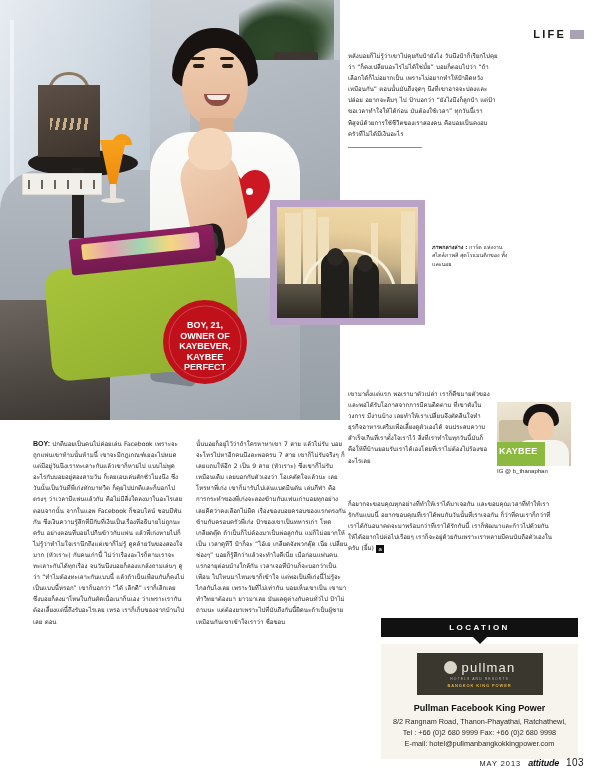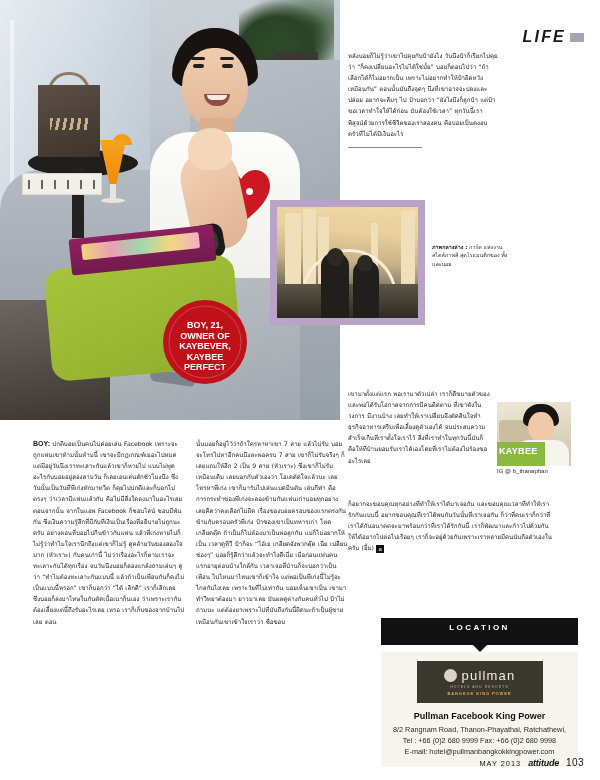--- a/index.html
+++ b/index.html
@@ -218,21 +218,21 @@
     font-size:6px; color:#2a2a2a; font-family:"Liberation Sans",sans-serif;
   }
 
   
   .life-head{
     position:absolute; right:16px; top:28px;
     display:flex; align-items:center; gap:4px;
   }
   .life-word{
     font-family:"Liberation Sans",sans-serif; font-weight:bold;
-    font-size:16px; letter-spacing:2.2px; color:#1a1a1a;font-style:italic;
+    font-size:11px; letter-spacing:2.2px; color:#1a1a1a;
   }
   .life-sq{ width:14px; height:9px; background:#a9a2b5; }
 
   
   .thai{
     font-family:"DejaVu Sans", sans-serif;
     font-size:6.1px; line-height:11.1px; color:#1b1b1b;
     text-align:left; word-spacing:.4px;
   }
   .col { position:absolute; }
@@ -259,21 +259,21 @@
     display:inline-block; width:8px; height:8px; background:#111; color:#fff;
     font-size:6px; text-align:center; line-height:8px; vertical-align:-1px;
     font-family:"Liberation Sans",sans-serif;
   }
 
   
   .loc-wrap{ position:absolute; left:381px; top:618px; width:197px; }
   .loc-bar{
     background:#111; color:#fff; text-align:center;
     font-family:"Liberation Sans",sans-serif; font-weight:bold;
-    font-size:8px; letter-spacing:2.4px; padding:5px 0 13px;
+    font-size:8px; letter-spacing:2.4px; padding:5px 0 5px;
   }
   .loc-arrow{
     width:0;height:0;margin:0 auto;
     border-left:7px solid transparent; border-right:7px solid transparent;
     border-top:7px solid #111;
   }
   .loc-body{ background:#f6f4ec; padding:9px 6px 10px; text-align:center; }
   .pullman-logo{
     width:126px; height:42px; margin:0 auto 8px; background:#3a372f;
     display:flex; align-items:center; justify-content:center; flex-direction:column; gap:2px;

